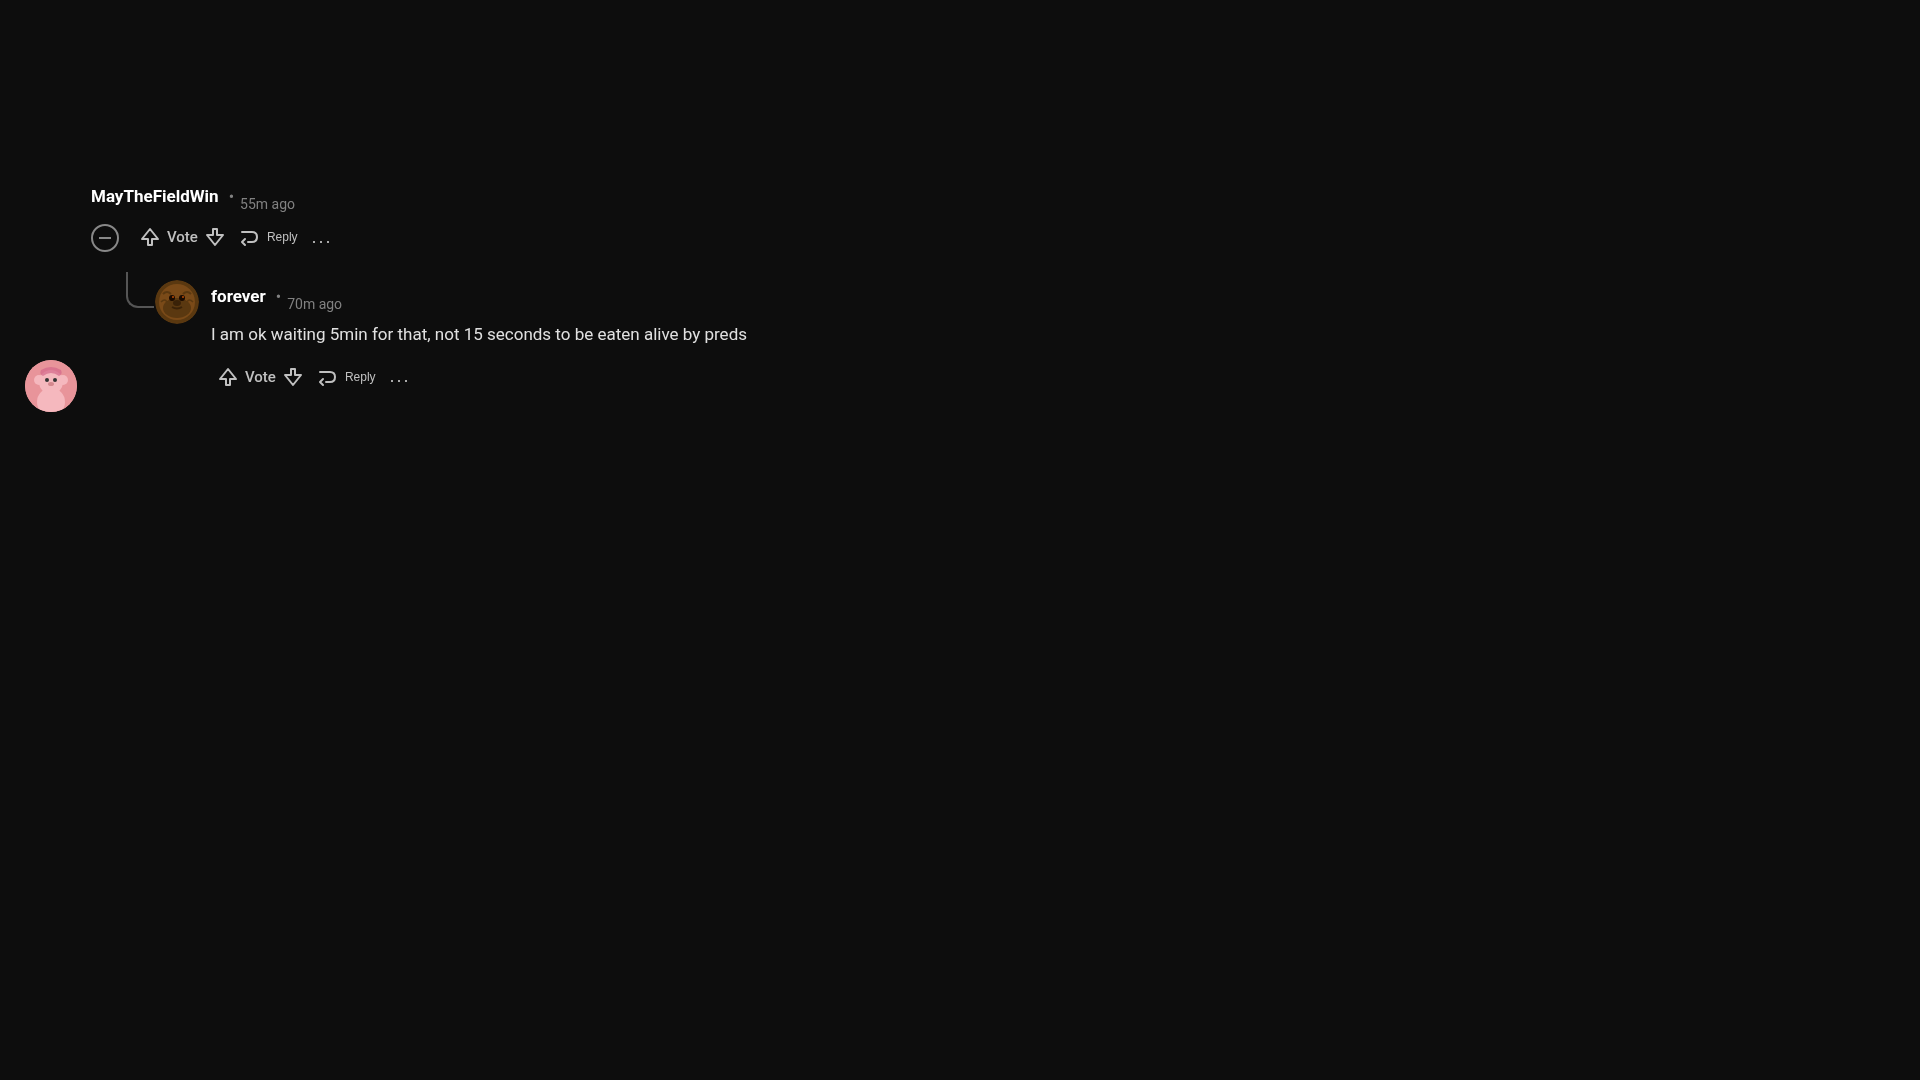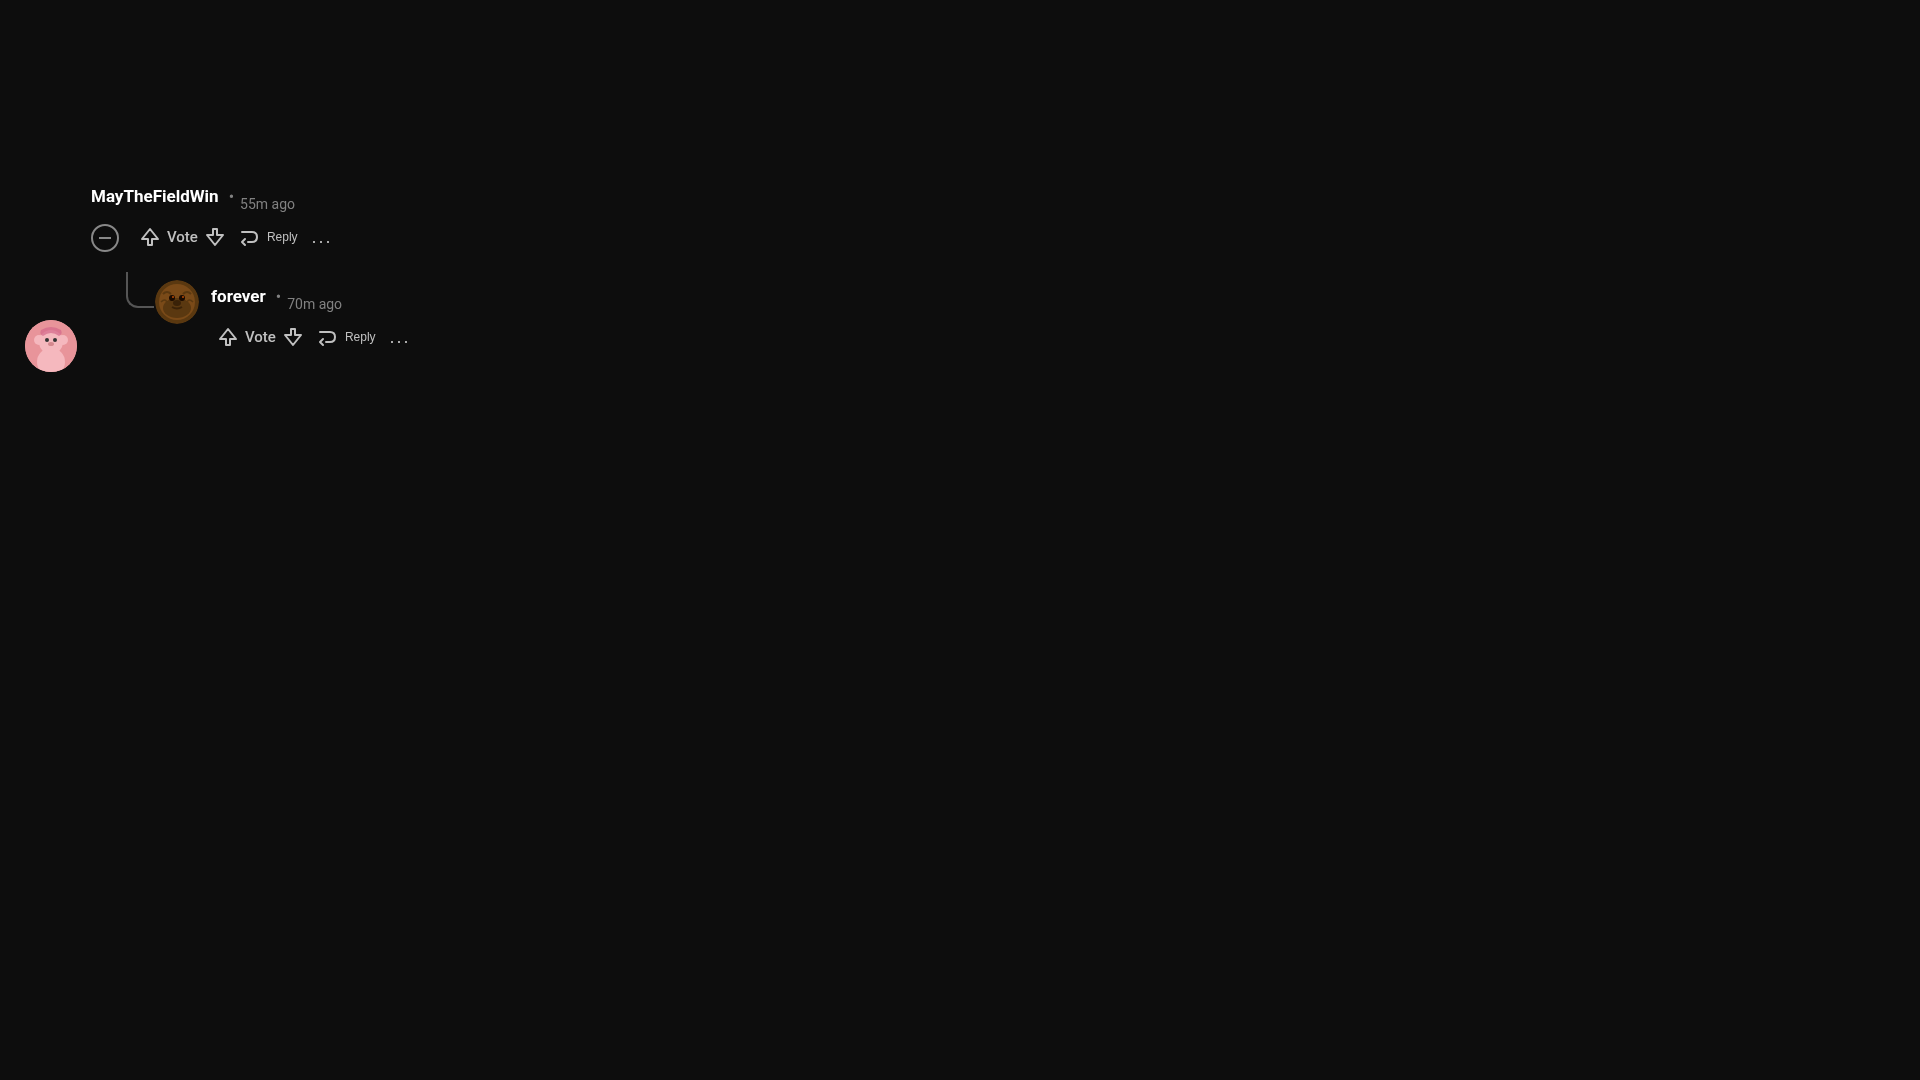--- a/index.html
+++ b/index.html
@@ -294,20 +294,21 @@
           </svg>
         </div>
 
         <div class="reply-body" style="margin-top: 8px;">
           <div class="comment-header">
             <span class="username">forever</span>
             <span class="dot">•</span>
             <span class="timestamp">70m ago</span>
           </div>
 
+          <div class="comment-text">I am ok waiting 5min for that, not 15 seconds to be eaten alive by preds</div>
 
           <div class="actions-row">
 
             <button class="action-btn">
               <span class="action-icon">
                 <svg width="22" height="22" viewBox="0 0 22 22" fill="none">
                   <path d="M11 3L19 13H13V19H9V13H3L11 3Z" stroke="#c0c0c0" stroke-width="2" fill="none" stroke-linejoin="round"></path>
                 </svg>
               </span>
             </button>

